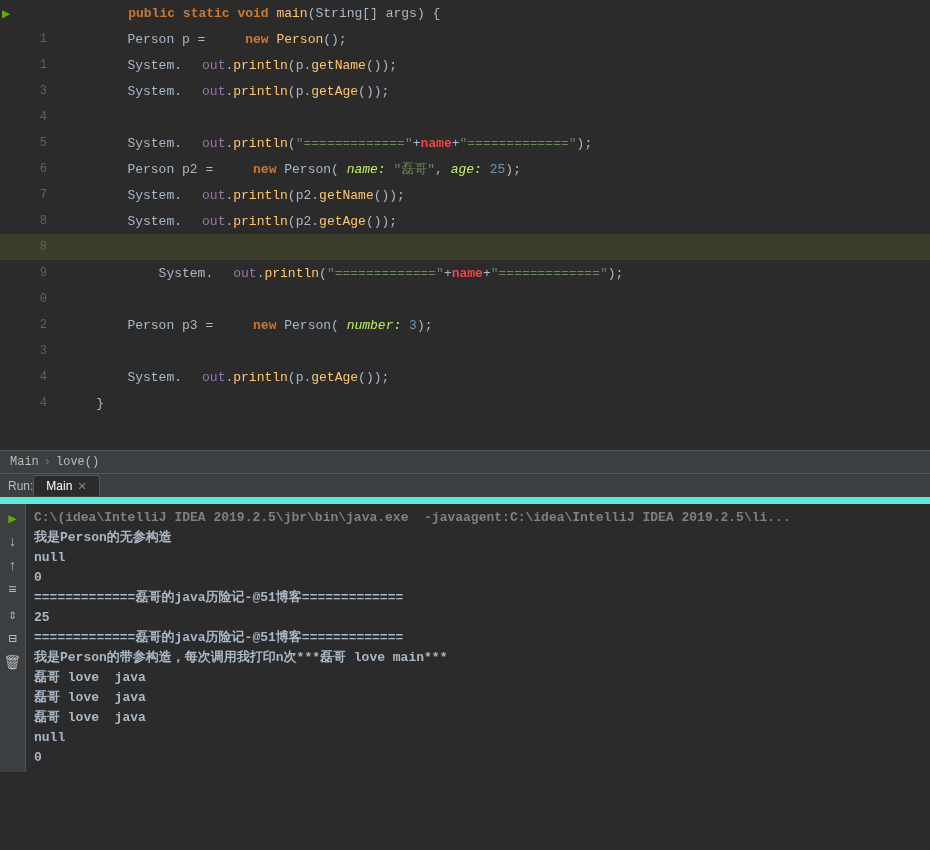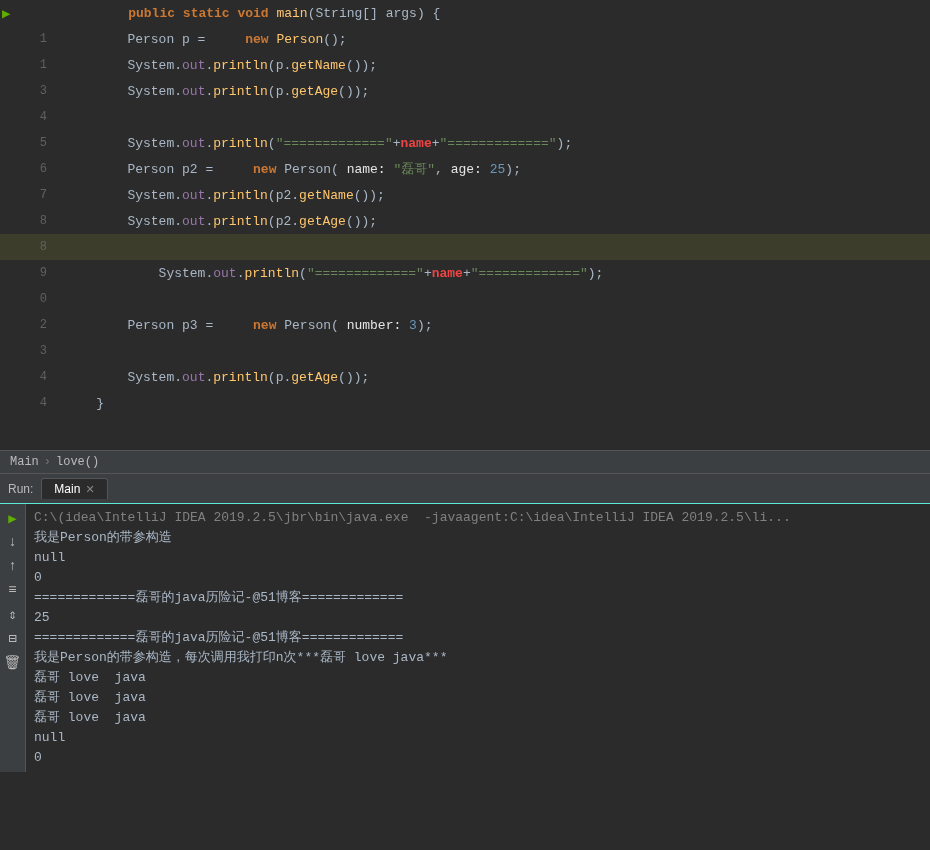--- a/index.html
+++ b/index.html
@@ -63,22 +63,22 @@
     .line-content {
       padding-left: 10px;
       white-space: pre;
       flex: 1;
     }
 
     
     .kw { color: #cc7832; font-weight: bold; margin-left: 32px; } 
     .method { color: #ffc66d; } 
     .string { color: #6a8759; }
-    .system-out { color: #9876aa; } 
-    .param-name { color: #e5e5e5; } 
+    .system-out { color: #9876aa; margin-left: 20px; } 
+    .param-name { color: #bef264; font-style: italic; } 
     .number { color: #6897bb; }
     .green-var { color: #ef4444; font-weight: bold; }
 
     
     .breadcrumb-bar {
       background: #3c3f41;
       border-top: 1px solid #555;
       border-bottom: 1px solid #555;
       padding: 4px 10px;
       font-size: 12px;
@@ -97,24 +97,23 @@
       background: #2b2b2b;
       flex: 1;
       display: flex;
       flex-direction: column;
     }
 
     .run-tabs {
       background: #3c3f41;
       display: flex;
       align-items: center;
-      border-bottom: 1px solid #5eead4;
+      border-bottom: 7px solid #5eead4;
       padding: 0 8px;
       height: 30px;
-      gap: 8px;
     }
 
     .run-label {
       color: #bababa;
       font-size: 12px;
       font-family: Arial, sans-serif;
     }
 
     .run-tab {
       background: #4e5254;
@@ -157,20 +156,21 @@
       display: flex;
       flex: 1;
       overflow: hidden;
     }
 
     .run-output {
       flex: 1;
       padding: 4px 8px;
       overflow-y: auto;
       background: #2b2b2b;
+      font-weight: bold;
     }
 
     .output-line {
       font-family: 'Courier New', Courier, monospace;
       font-size: 13px;
       color: #a9b7c6;
       min-height: 20px;
       line-height: 20px;
       white-space: pre;
     }
@@ -287,27 +287,27 @@
       <div class="toolbar-btn">↓</div>
       <div class="toolbar-btn">↑</div>
       <div class="toolbar-btn">≡</div>
       <div class="toolbar-btn">⇕</div>
       <div class="toolbar-btn">⊟</div>
       <div class="toolbar-btn">🗑</div>
     </div>
     <div class="run-output" id="run-output-container">
 
     <div class="output-line gray-cmd">C:\(idea\IntelliJ IDEA 2019.2.5\jbr\bin\java.exe  -javaagent:C:\idea\IntelliJ IDEA 2019.2.5\li...</div>
-        <div class="output-line">我是Person的带参构造</div>
+        <div class="output-line">我是Person的无参构造</div>
         <div class="output-line">null</div>
         <div class="output-line">0</div>
         <div class="output-line">=============磊哥的java历险记-@51博客=============</div>
         <div class="output-line">25</div>
         <div class="output-line">=============磊哥的java历险记-@51博客=============</div>
-        <div class="output-line">我是Person的带参构造，每次调用我打印n次***磊哥 love java***</div>
+        <div class="output-line">我是Person的带参构造，每次调用我打印n次***磊哥 love main***</div>
         <div class="output-line">磊哥 love  java</div>
         <div class="output-line">磊哥 love  java</div>
         <div class="output-line">磊哥 love  java</div>
         <div class="output-line">null</div>
         <div class="output-line">0</div>
       </div>
   </div>
 </div>
 
 </body></html>

